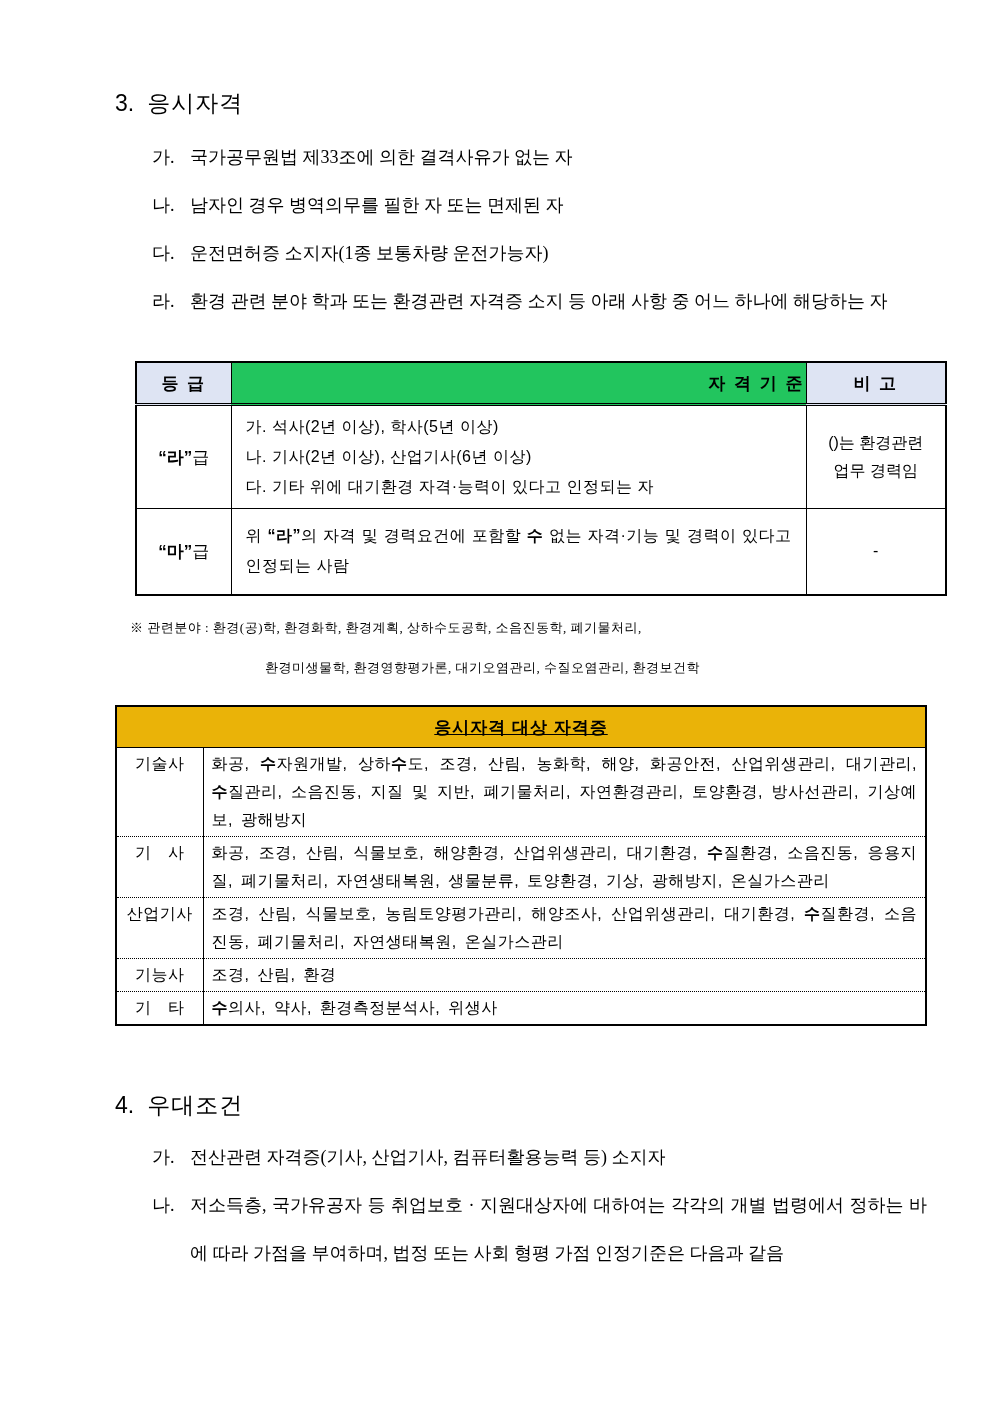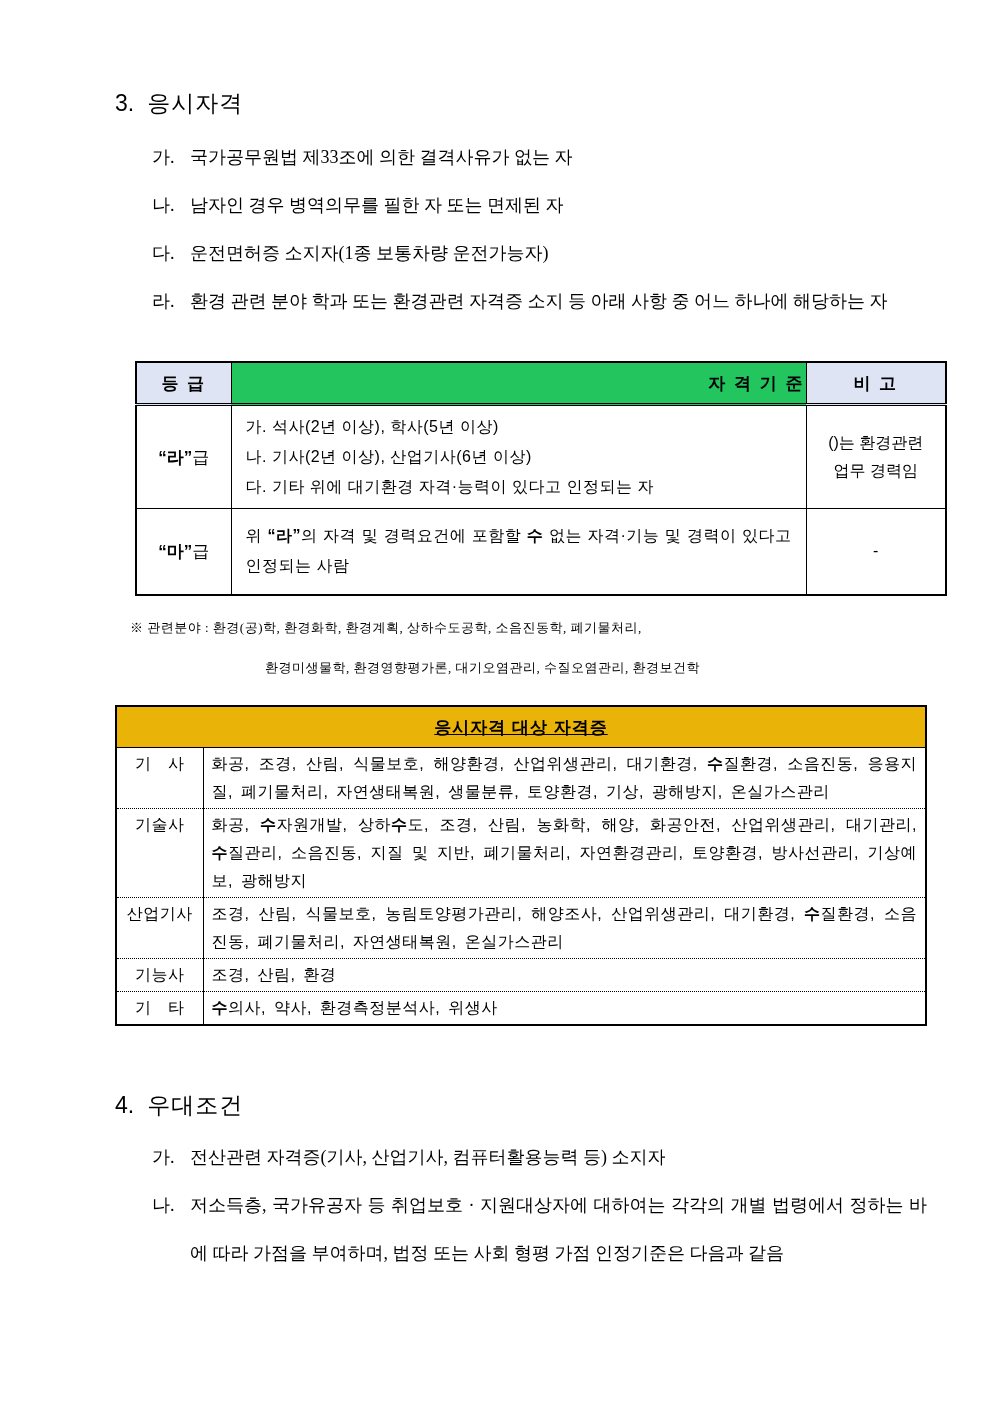--- a/index.html
+++ b/index.html
@@ -128,26 +128,26 @@
         <col style="width:87px;">
         <col style="width:723px;">
       </colgroup>
     <thead>
       <tr>
         <th colspan="2" style="background-color: #eab308; text-decoration: underline;">응시자격 대상 자격증</th>
       </tr>
     </thead>
     <tbody>
       <tr>
+        <td class="cat">기술사</td>
+        <td class="list"><span>화공, </span><span class="b">수</span><span>자원개발, 상하</span><span class="b">수</span><span>도, 조경, 산림, 농화학, 해양, 화공안전, 산업위생관리, 대기관리, </span><span class="b">수</span><span>질관리, 소음진동, 지질 및 지반, 폐기물처리, 자연환경관리, 토양환경, 방사선관리, 기상예보, 광해방지</span></td>
+      </tr>
+      <tr>
         <td class="cat">기　사</td>
         <td class="list"><span>화공, 조경, 산림, 식물보호, 해양환경, 산업위생관리, 대기환경, </span><span class="b">수</span><span>질환경, 소음진동, 응용지질, 폐기물처리, 자연생태복원, 생물분류, 토양환경, 기상, 광해방지, 온실가스관리</span></td>
-      </tr>
-      <tr>
-        <td class="cat">기술사</td>
-        <td class="list"><span>화공, </span><span class="b">수</span><span>자원개발, 상하</span><span class="b">수</span><span>도, 조경, 산림, 농화학, 해양, 화공안전, 산업위생관리, 대기관리, </span><span class="b">수</span><span>질관리, 소음진동, 지질 및 지반, 폐기물처리, 자연환경관리, 토양환경, 방사선관리, 기상예보, 광해방지</span></td>
       </tr>
       <tr>
         <td class="cat">산업기사</td>
         <td class="list"><span>조경, 산림, 식물보호, 농림토양평가관리, 해양조사, 산업위생관리, 대기환경, </span><span class="b">수</span><span>질환경, 소음진동, 폐기물처리, 자연생태복원, 온실가스관리</span></td>
       </tr>
       <tr>
         <td class="cat">기능사</td>
         <td class="list"><span>조경, 산림, 환경</span></td>
       </tr>
       <tr>

